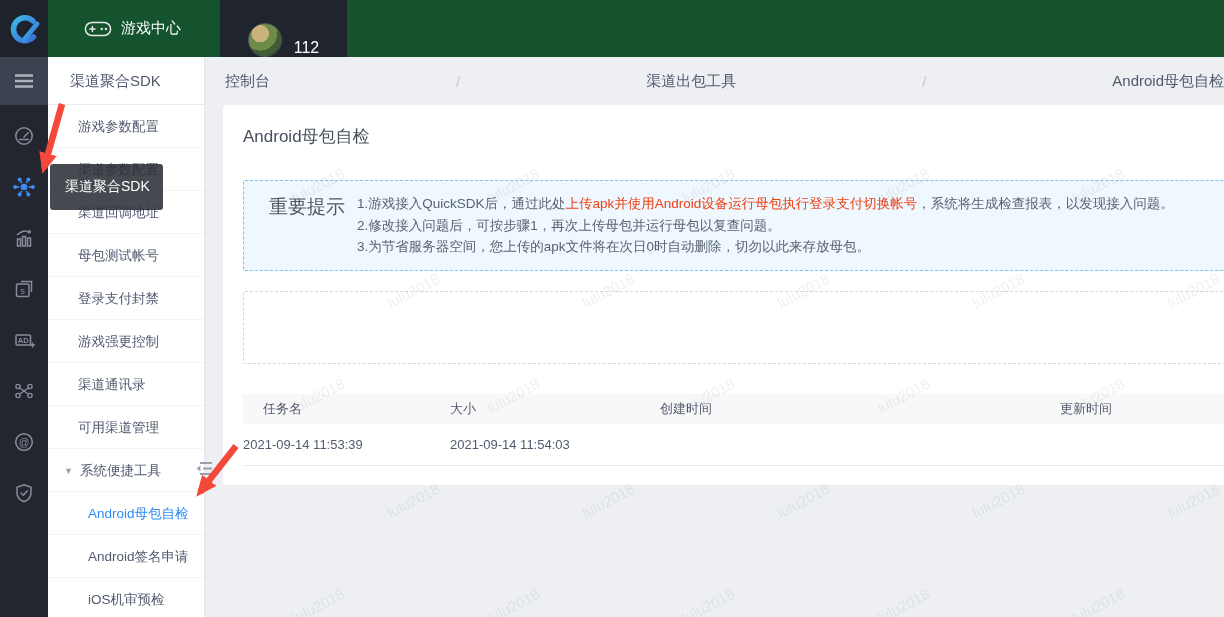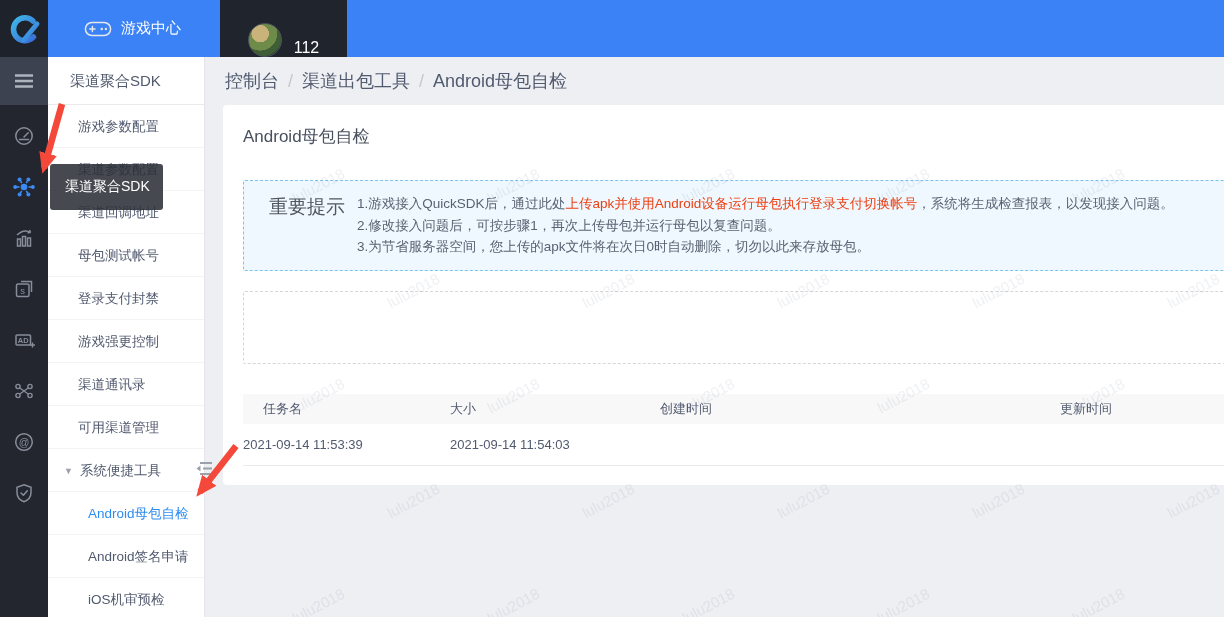--- a/index.html
+++ b/index.html
@@ -1,19 +1,19 @@
 <!DOCTYPE html>
 <html><head>
 <meta charset="utf-8">
 <style>
   * { margin:0; padding:0; box-sizing:border-box; }
   html,body { width:1224px; height:617px; overflow:hidden; font-family:"Liberation Sans","DejaVu Sans",sans-serif; background:#edeff3; }
 
   
-  .topbar { position:absolute; left:0; top:0; width:1224px; height:57px; background:#3b82f6; z-index:15; }
+  .topbar { position:absolute; left:0; top:0; width:1224px; height:57px; background:#14532d; z-index:15; }
   .logo-block { position:absolute; left:0; top:0; width:48px; height:57px; background:#1e222a; display:flex; align-items:center; justify-content:center; }
   .product-tab { position:absolute; left:84px; top:0; height:57px; display:flex; align-items:center; gap:9px; color:#fff; font-size:15px; }
   .user-block { position:absolute; left:220px; top:0; width:127px; height:57px; background:#20242c; display:flex; align-items:flex-end; justify-content:center; gap:12px; color:#fff; font-size:16px; }
   .avatar { width:34px; height:34px; border-radius:50%; border:1px solid #4a5160; background:radial-gradient(circle at 35% 30%, #c9b37a 0 28%, #6f8b4a 29% 55%, #3f5e35 56% 75%, #2e4228 76%); overflow:hidden; }
 
   
   .rail { position:absolute; left:0; top:57px; width:48px; height:560px; background:#23262f; z-index:14; }
   .rail .burger-block { height:48px; background:#3d4250; display:flex; align-items:center; justify-content:center; }
   .rail-item { height:51px; display:flex; align-items:center; justify-content:center; cursor:pointer; }
   .rail-item svg { display:block; }
@@ -25,21 +25,21 @@
   .side-group { height:43px; line-height:43px; padding-left:16px; font-size:13.5px; color:#515a6e; border-bottom:1px solid #f3f4f6; cursor:pointer; white-space:nowrap; }
   .side-group .caret { display:inline-block; font-size:9px; color:#9aa0ab; margin-right:7px; transform:translateY(-1px); }
   .side-sub { padding-left:40px; }
   .side-sub.active { color:#2d8cf0; }
 
   
   .side-tooltip { position:absolute; left:50px; top:164px; width:113px; height:46px; background:rgba(42,46,54,0.87); border-radius:3px; color:#fff; font-size:14px; display:flex; align-items:center; padding-left:15px; z-index:40; white-space:nowrap; }
 
   
   .main { position:absolute; left:205px; top:57px; width:1019px; height:560px; }
-  .breadcrumb { height:48px; display:flex; align-items:center; padding-left:20px; font-size:18px; color:#515a6e; gap:9px; }
+  .breadcrumb { height:48px; display:flex; align-items:center; padding-left:20px; font-size:15px; color:#515a6e; gap:9px;justify-content:space-between; }
   .breadcrumb .sep { color:#c5c8ce; }
   .breadcrumb span { white-space:nowrap; }
 
   .card { position:relative; margin-left:18px; width:1090px; background:#fff; border-radius:4px; padding:20px 0 19px 20px; }
   .page-title { font-size:17px; color:#48505e; }
 
   .notice { margin-top:32px; width:1650px; min-height:85px; background:#eef8fe; border:1px dashed #7ec2ee; border-radius:2px; display:flex; padding:12px 18px 12px 25px; }
   .notice-label { font-size:19px; color:#51565f; margin-right:12px; white-space:nowrap; padding-top:1px; }
   .notice-lines { font-size:13.5px; color:#5a6372; line-height:21.5px; }
   .notice .hl { color:#ed4014; }

